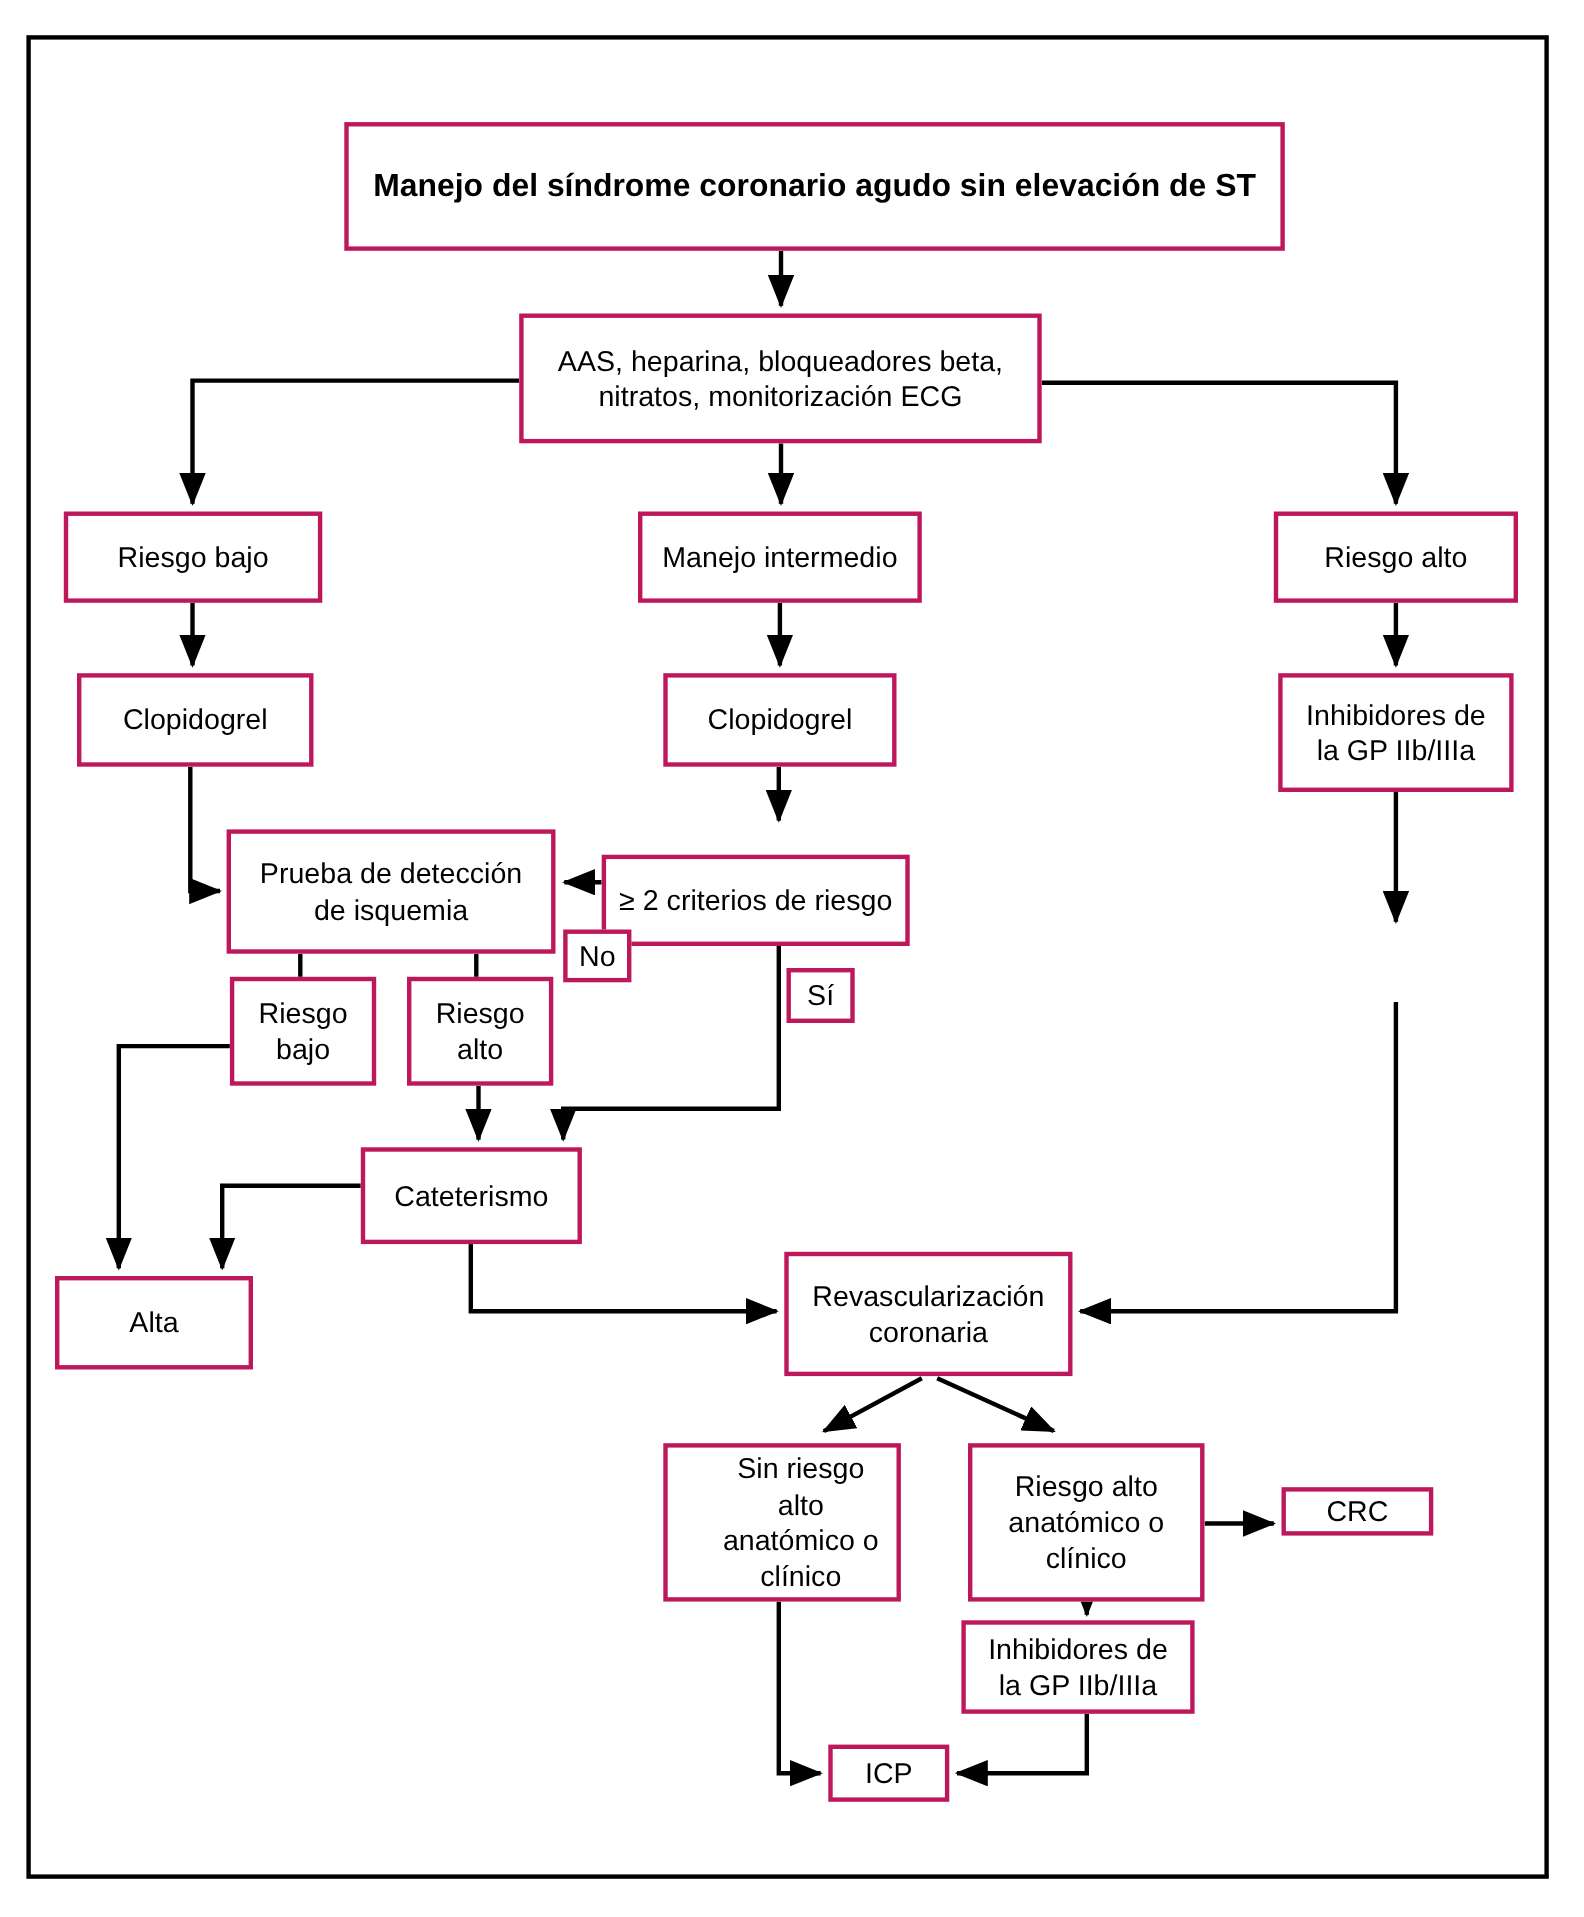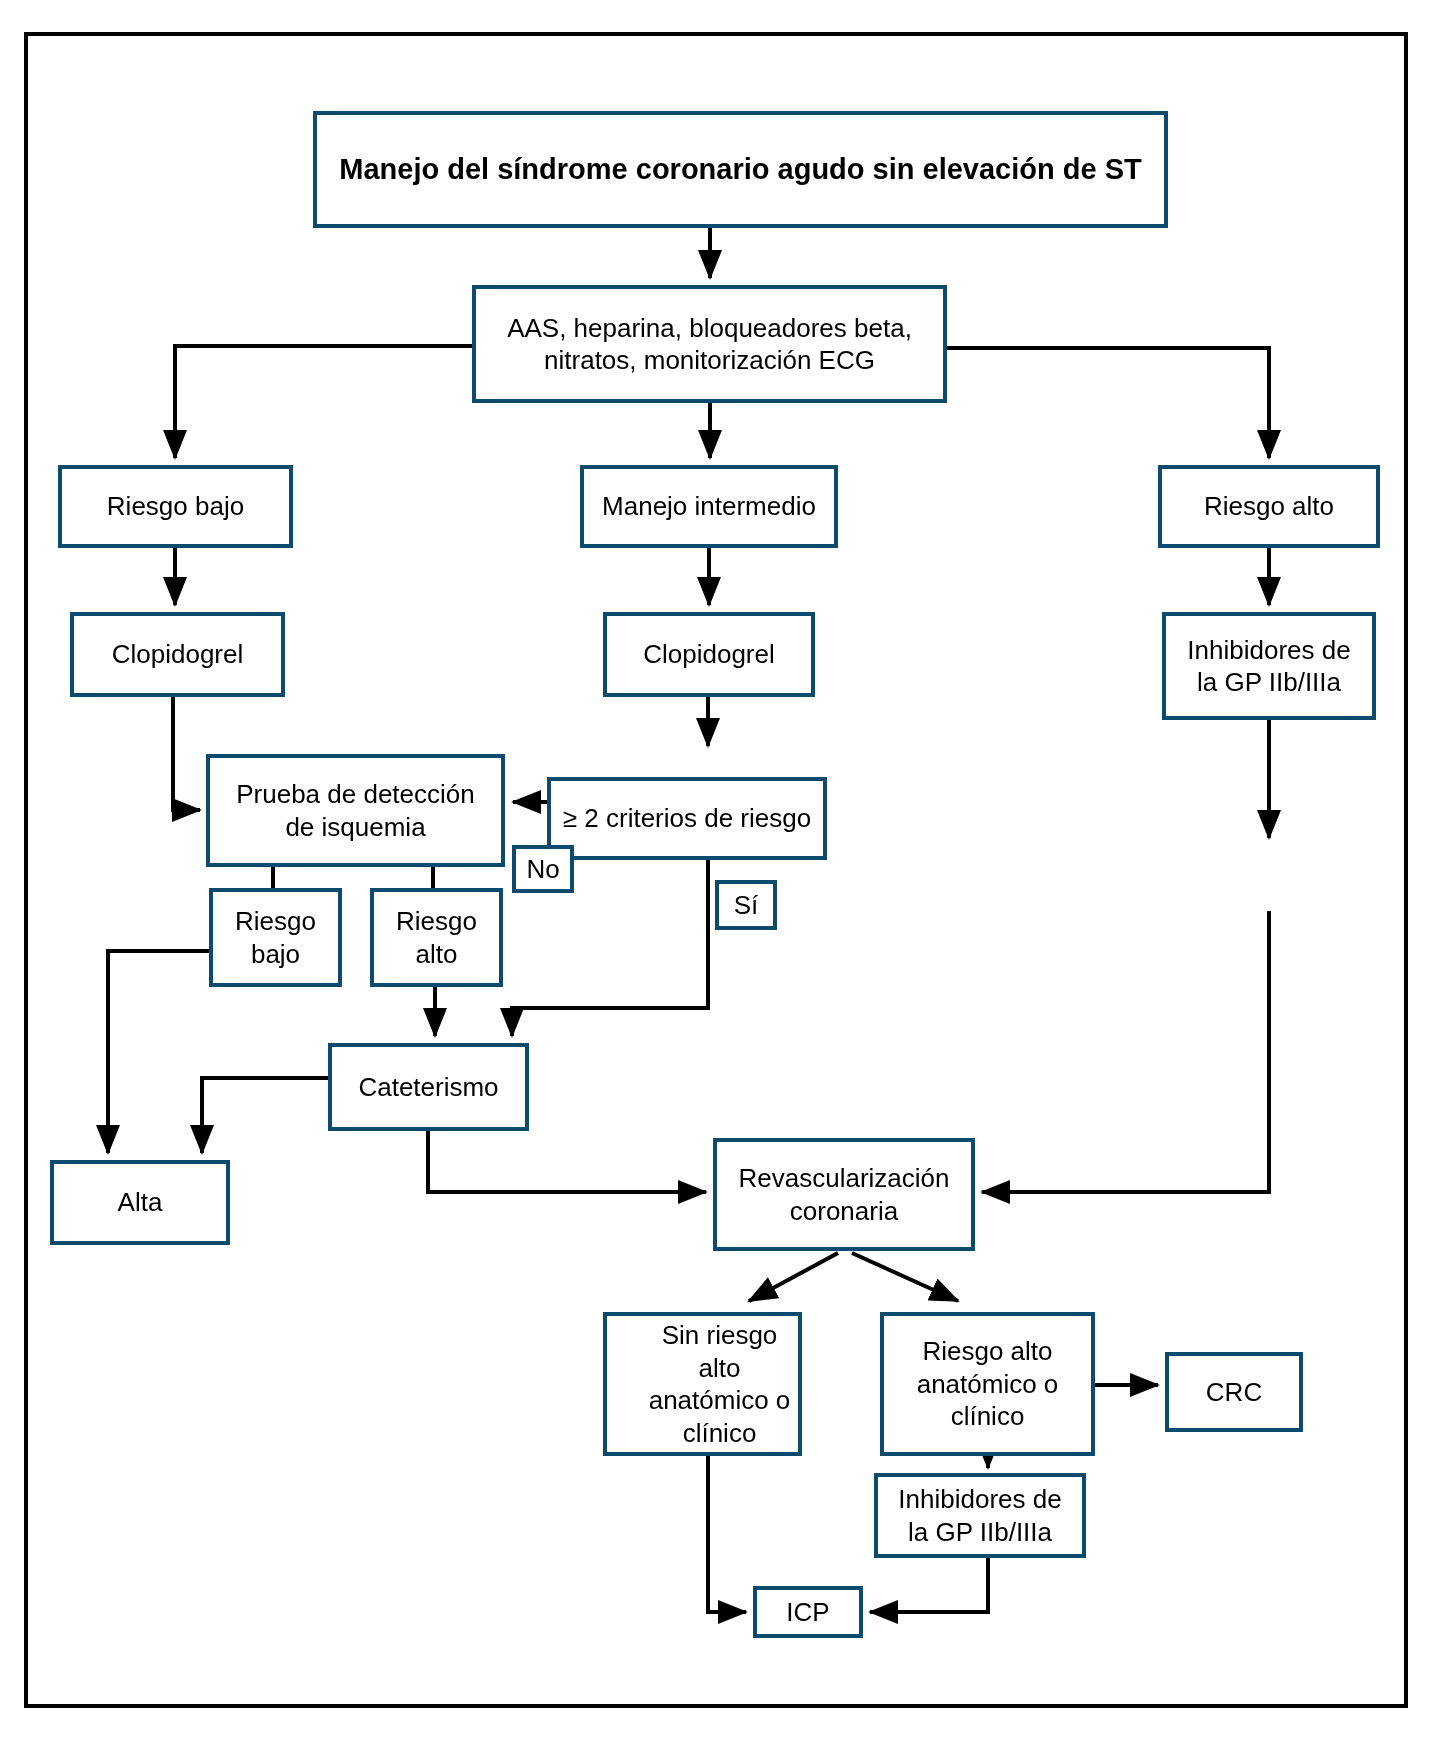--- a/index.html
+++ b/index.html
@@ -35,21 +35,21 @@
   .connector-layer polyline,
   .connector-layer line {
     fill: none;
     stroke: #000000;
     stroke-width: 4;
   }
   .node {
     position: absolute;
     box-sizing: border-box;
     background: #ffffff;
-    border: 4px solid #0c4a6e;
+    border: 4px solid #be185d;
     display: flex;
     align-items: center;
     justify-content: center;
     text-align: center;
     white-space: pre-line;
     font-size: 26px;
     line-height: 1.25;
     padding: 2px 6px;
   }
   .node.title {
@@ -68,24 +68,24 @@
   .n-prueba       { left:206px;  top:754px;  width:299px; height:113px; }
   .n-criterios    { left:547px;  top:777px;  width:280px; height:83px; }
   .n-no           { left:512px;  top:845px;  width:62px;  height:48px; }
   .n-si           { left:715px;  top:880px;  width:62px;  height:50px; }
   .n-rb-small     { left:209px;  top:888px;  width:133px; height:99px; }
   .n-ra-small     { left:370px;  top:888px;  width:133px; height:99px; }
   .n-cateterismo  { left:328px;  top:1043px; width:201px; height:88px; }
   .n-cat48        { left:1073px; top:844px;  width:304px; height:67px; }
   .n-alta         { left:50px;   top:1160px; width:180px; height:85px; }
   .n-revasc       { left:713px;  top:1138px; width:262px; height:113px; }
-  .n-sin-riesgo   { left:603px;  top:1312px; width:199px; height:144px;padding-left:40px; }
+  .n-sin-riesgo   { left:603px;  top:1312px; width:216px; height:144px;padding-left:40px; }
   .n-ra-anat      { left:880px;  top:1312px; width:215px; height:144px; }
   .n-gp-bottom    { left:874px;  top:1473px; width:212px; height:85px; }
-  .n-crc          { left:1165px; top:1352px; width:138px; height:80px; }
+  .n-crc          { left:1165px; top:1352px; width:138px; height:44px; }
   .n-icp          { left:753px;  top:1586px; width:110px; height:52px; }
 </style>
 </head>
 <body>
 
 <div class="canvas">
 
   <div class="frame"></div>
 
   <svg class="connector-layer" viewBox="0 0 1440 1743" xmlns="http://www.w3.org/2000/svg">

